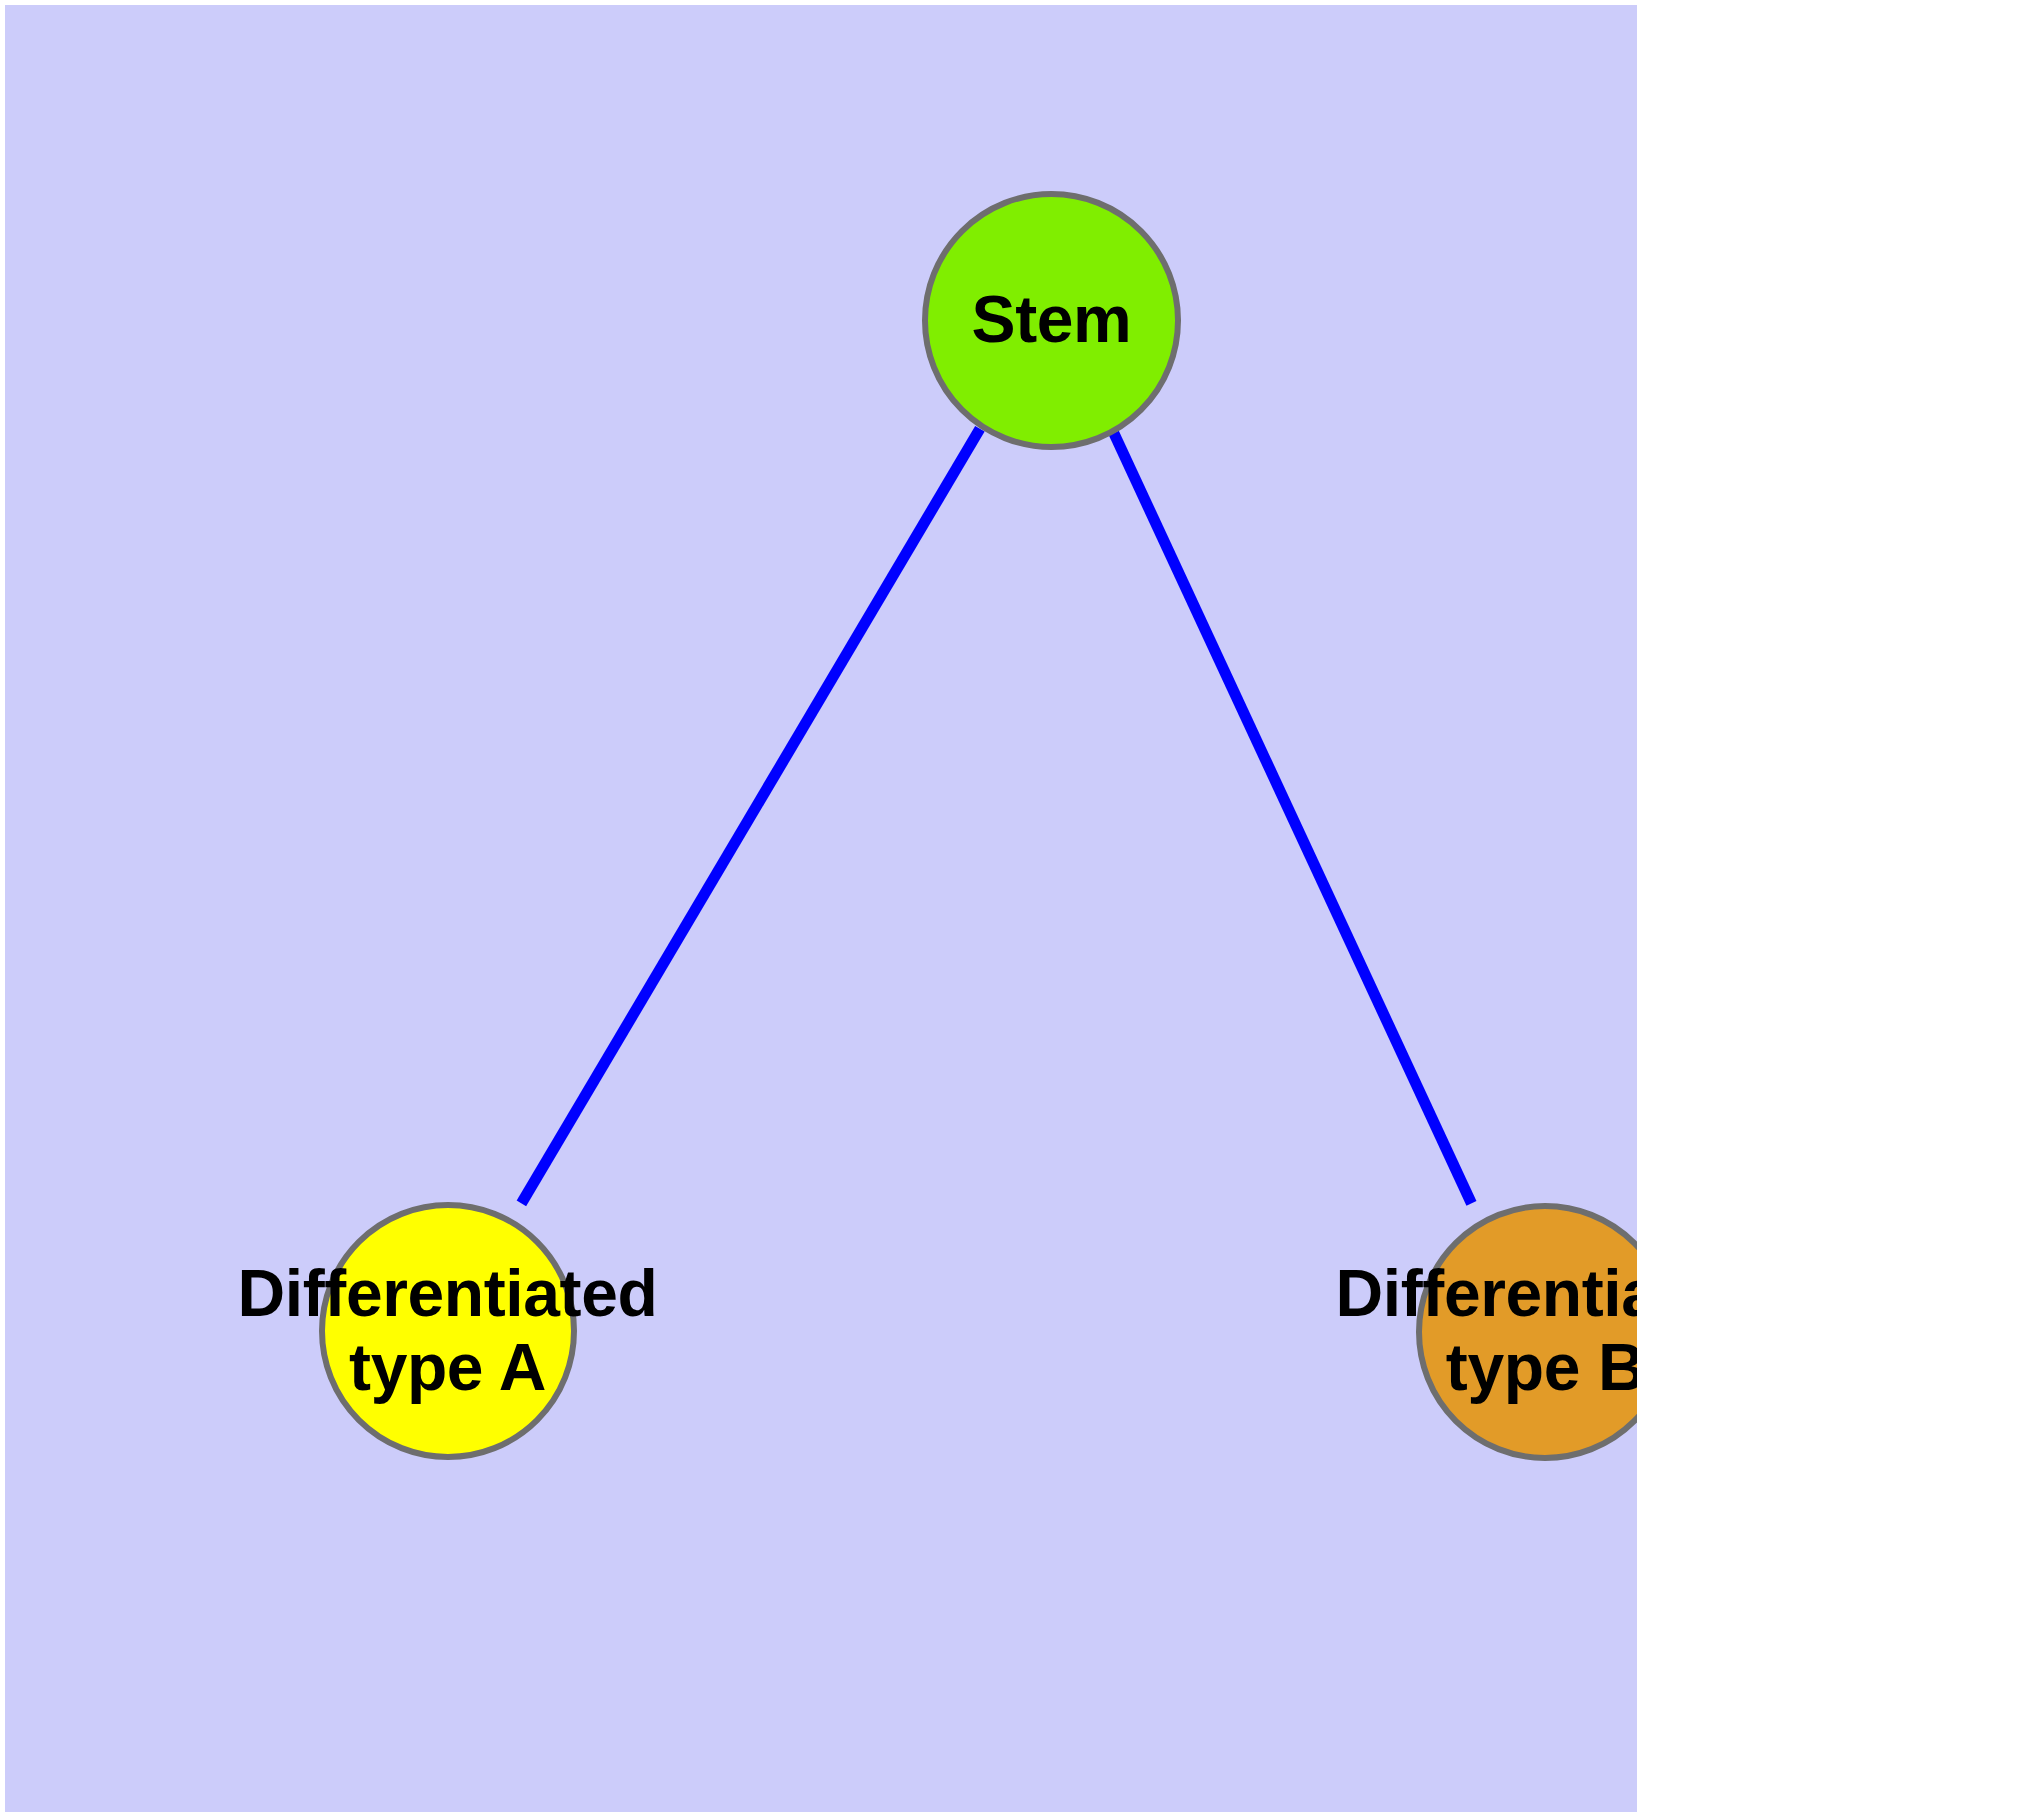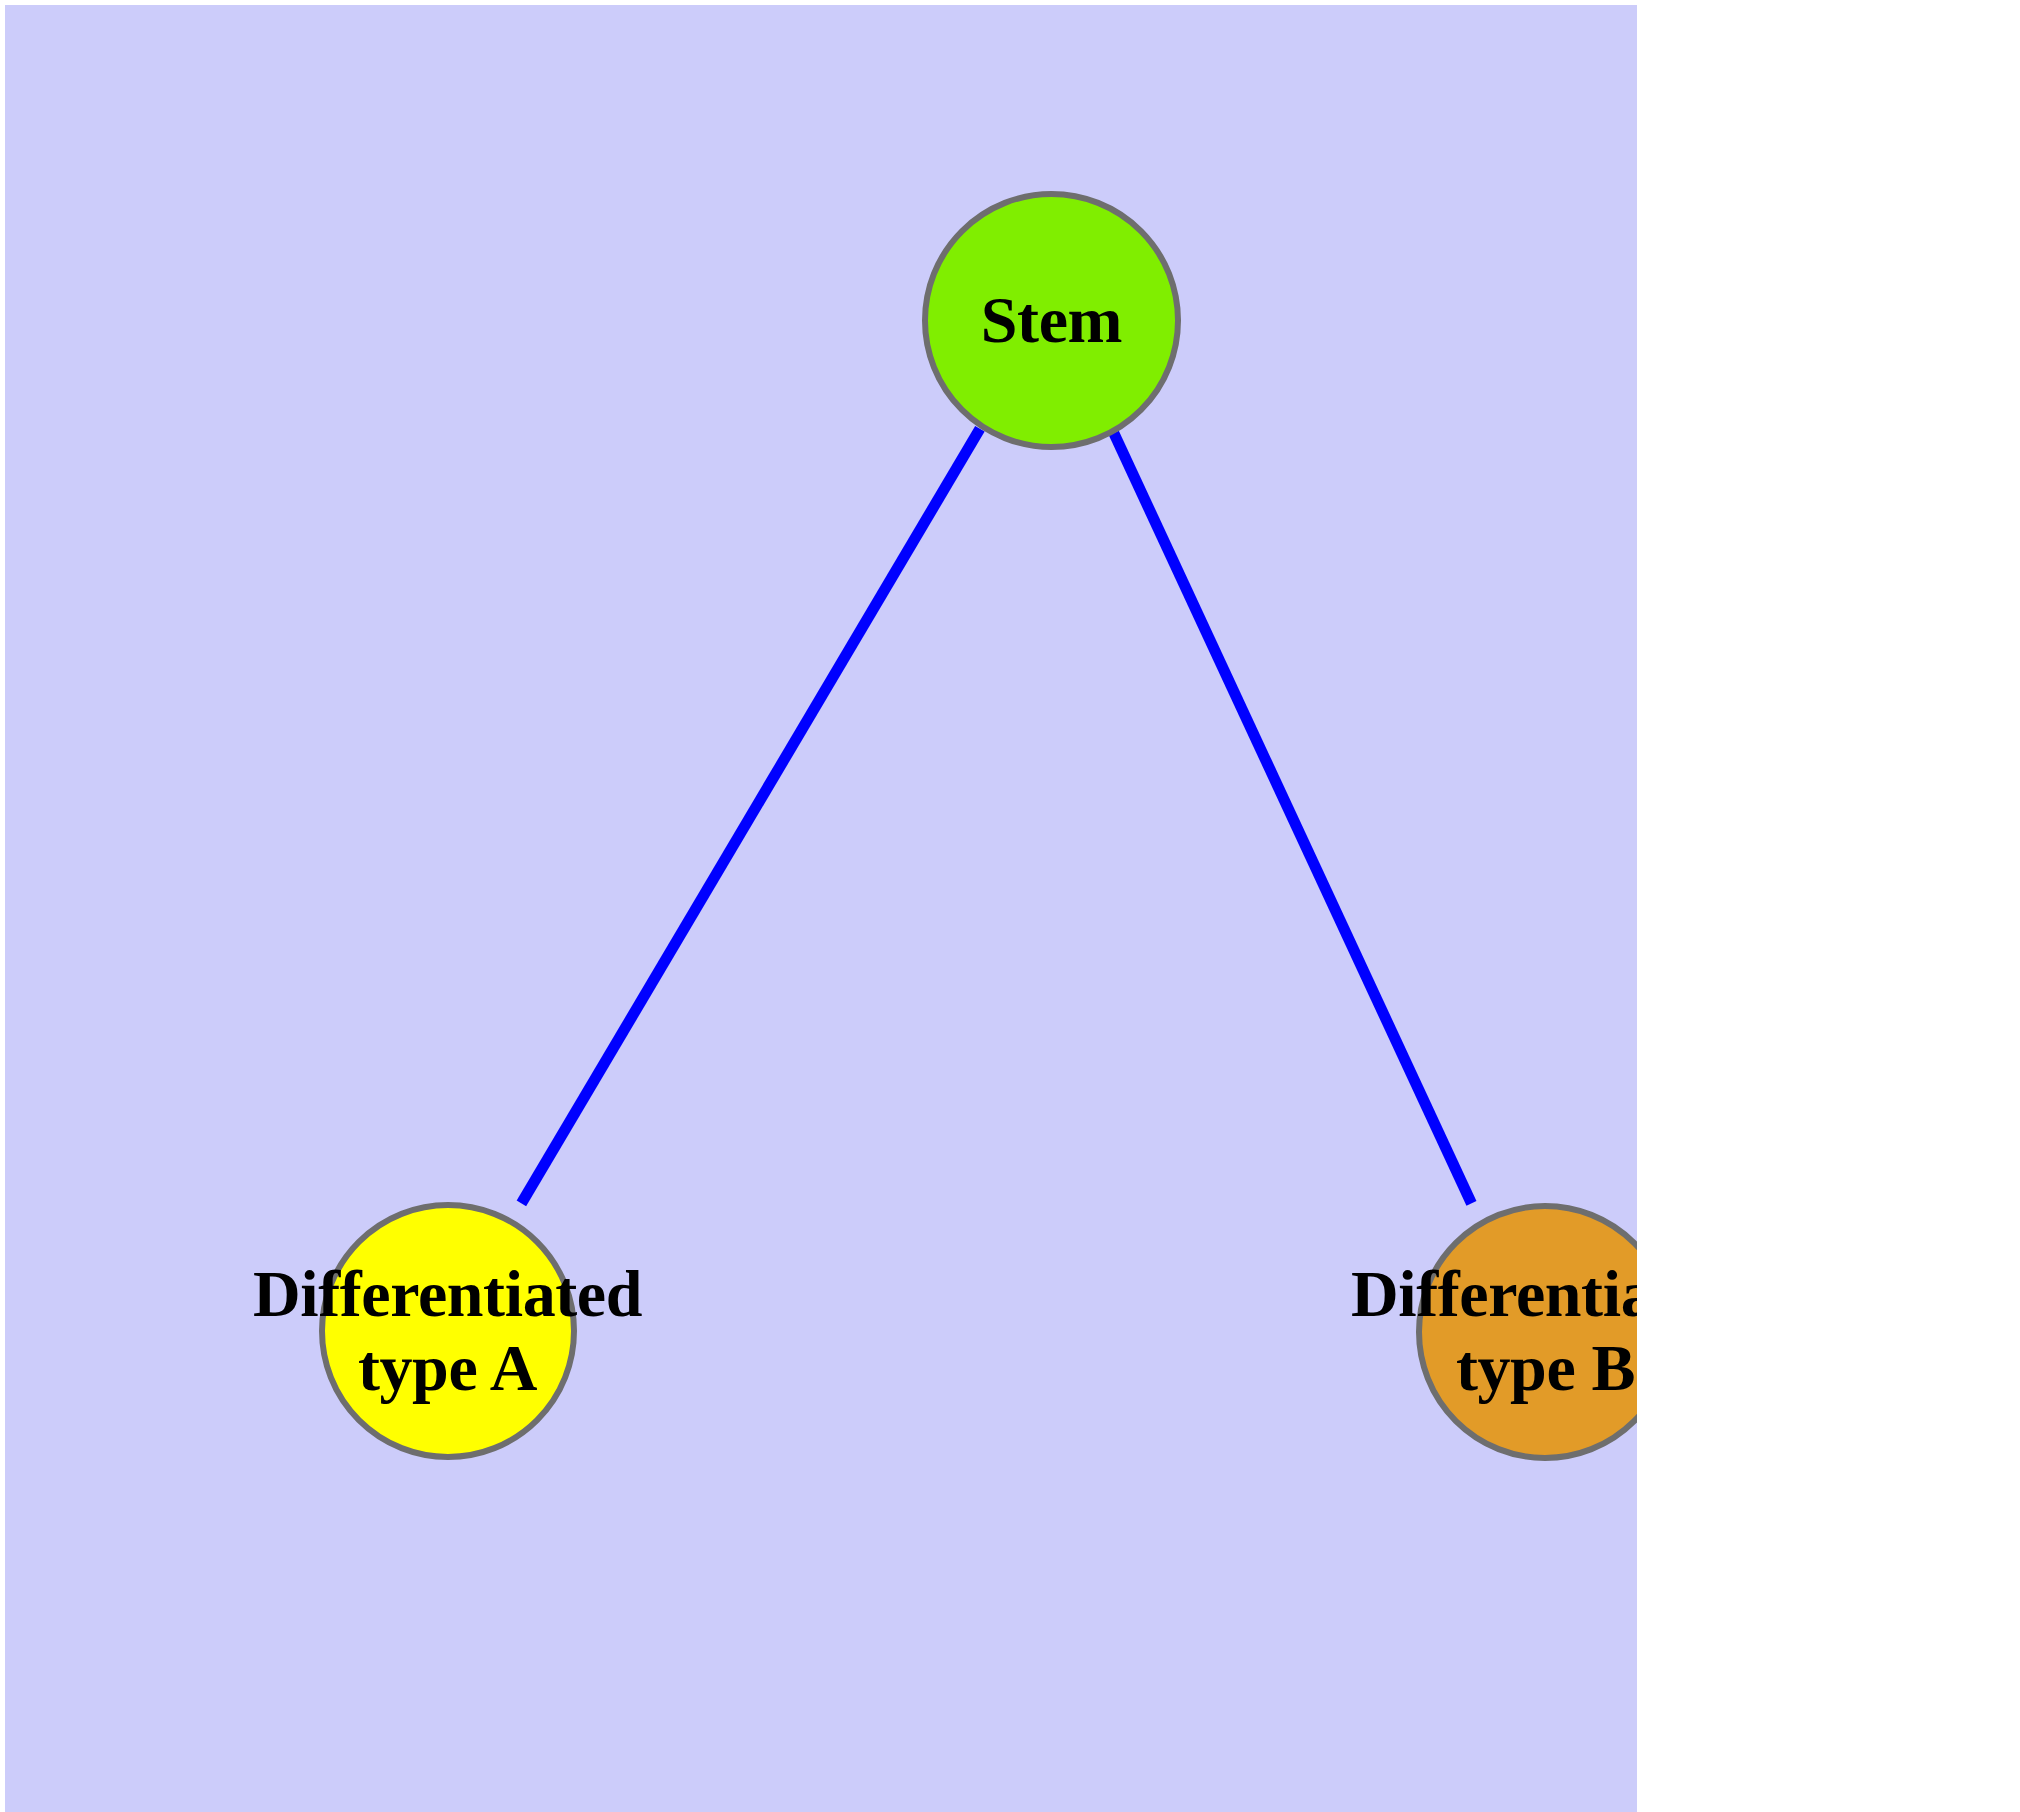--- a/index.html
+++ b/index.html
@@ -7,21 +7,21 @@
     margin: 0;
     padding: 0;
     background: #ffffff;
   }
   #canvas {
     position: relative;
     width: 1642px;
     height: 1812px;
     background: #ccccfa;
     overflow: hidden;
-    font-family: Liberation Serif, serif;
+    font-family: Liberation Sans, sans-serif;
     box-sizing: border-box;
     border-top: 5.1px solid #ffffff;
     border-left: 5.1px solid #ffffff;
     border-right: 5.1px solid #ffffff;
   }
   #edge-layer {
     position: absolute;
     left: 0;
     top: 0;
     width: 2021px;

